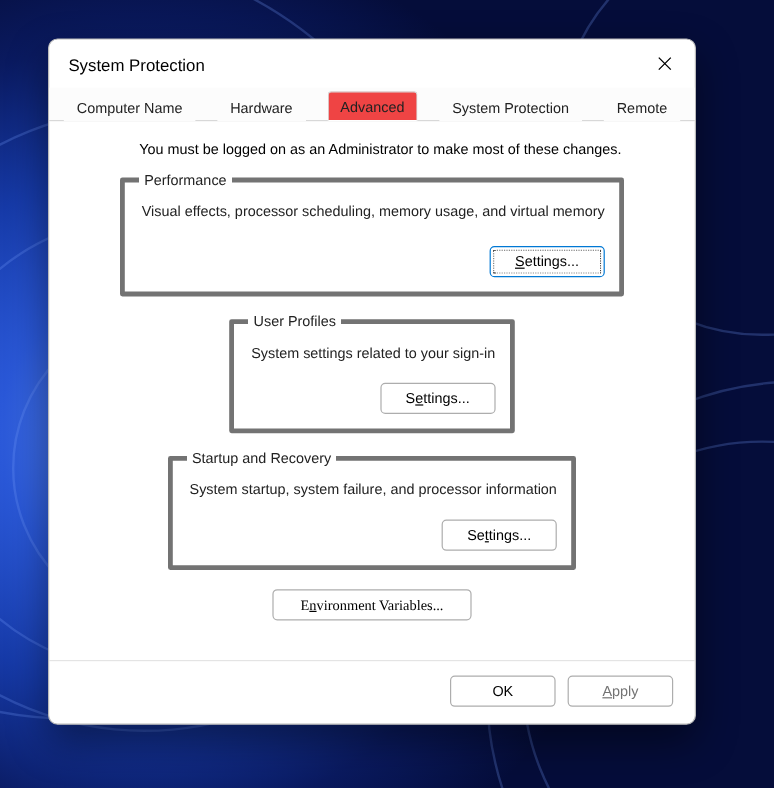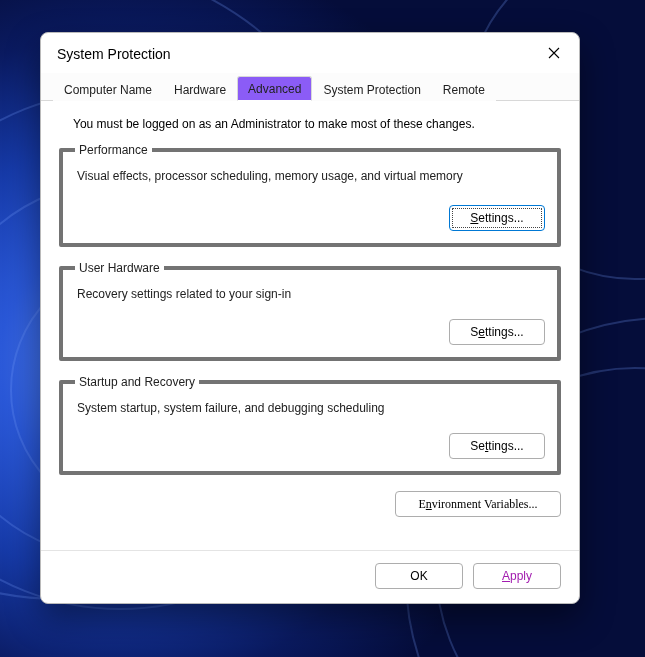--- a/index.html
+++ b/index.html
@@ -37,39 +37,40 @@
       width: 30px; height: 28px; display: flex; align-items: center; justify-content: center;
       border-radius: 4px; cursor: pointer;
     }
     .close-btn svg { width: 12px; height: 12px; }
 
     .tabstrip {
       display: flex; align-items: flex-end;
       padding: 0 12px; height: 28px;
       border-bottom: 1px solid #d8d8d8;
       background: #fcfcfc;
-      gap: 0;
+      gap: 12px;
+      justify-content: space-between;
     }
     .tab {
       padding: 5px 10px 4px 10px;
       font-size: 12px; color: #222;
       border: 1px solid transparent;
       border-bottom: none;
       border-top-left-radius: 3px; border-top-right-radius: 3px;
       cursor: pointer;
       position: relative; top: 1px;
       background: #fcfcfc;
     }
     .tab.active {
-      background: #8b5cf6;
+      background: #ef4444;
       border-color: #d8d8d8;
       border-bottom: 1px solid #ffffff;
     }
 
-    .pane { flex: 1; padding: 14px 18px 8px 18px; display: flex; flex-direction: column; }
+    .pane { flex: 1; padding: 14px 18px 8px 18px; display: flex; flex-direction: column; align-items: center; }
     .intro { padding: 2px 0 12px 14px; font-size: 12px; }
 
     fieldset.group {
       border: 4px solid #737373; border-radius: 2px;
       padding: 10px 12px 12px 12px; margin-bottom: 14px;
       position: relative;
     }
     fieldset.group legend { font-size: 12px; padding: 0 4px; color: #222; }
     .desc { font-size: 12px; color: #222; padding: 2px 0 0 2px; }
     .btnrow { display: flex; justify-content: flex-end; margin-top: 22px; }
@@ -78,21 +79,21 @@
     button.win {
       min-width: 96px; height: 26px;
       padding: 0 14px;
       background: #ffffff;
       border: 1px solid #adadad;
       border-radius: 4px;
       font-family: inherit; font-size: 12px; color: #000;
       cursor: pointer;
     }
     button.win.focused { border: 1px solid #0078d4; outline: 1px dotted #444; outline-offset: -4px; }
-    button.win.disabled { color: #a21caf; cursor: default; }
+    button.win.disabled { color: #737373; cursor: default; }
     .under { text-decoration: underline; text-underline-offset: 1px; }
 
     .envrow { display: flex; justify-content: flex-end; margin: 2px 0 6px 0; }
     .envrow button.win { min-width: 166px; font-family: Liberation Serif, serif; }
 
     .footer {
       border-top: 1px solid #e4e4e4;
       padding: 12px 18px 14px 34px;
       display: flex; justify-content: flex-end; gap: 10px;
     }
@@ -135,30 +136,30 @@
 
     <fieldset class="group">
       <legend>Performance</legend>
       <div class="desc">Visual effects, processor scheduling, memory usage, and virtual memory</div>
       <div class="btnrow">
         <button class="win focused"><span class="under">S</span>ettings...</button>
       </div>
     </fieldset>
 
     <fieldset class="group">
-      <legend>User Hardware</legend>
-      <div class="desc">Recovery settings related to your sign-in</div>
+      <legend>User Profiles</legend>
+      <div class="desc">System settings related to your sign-in</div>
       <div class="btnrow tight">
         <button class="win">S<span class="under">e</span>ttings...</button>
       </div>
     </fieldset>
 
     <fieldset class="group">
       <legend>Startup and Recovery</legend>
-      <div class="desc">System startup, system failure, and debugging scheduling</div>
+      <div class="desc">System startup, system failure, and processor information</div>
       <div class="btnrow tight">
         <button class="win">Se<span class="under">t</span>tings...</button>
       </div>
     </fieldset>
 
     <div class="envrow">
       <button class="win">E<span class="under">n</span>vironment Variables...</button>
     </div>
 
     <div class="spacer"></div>

